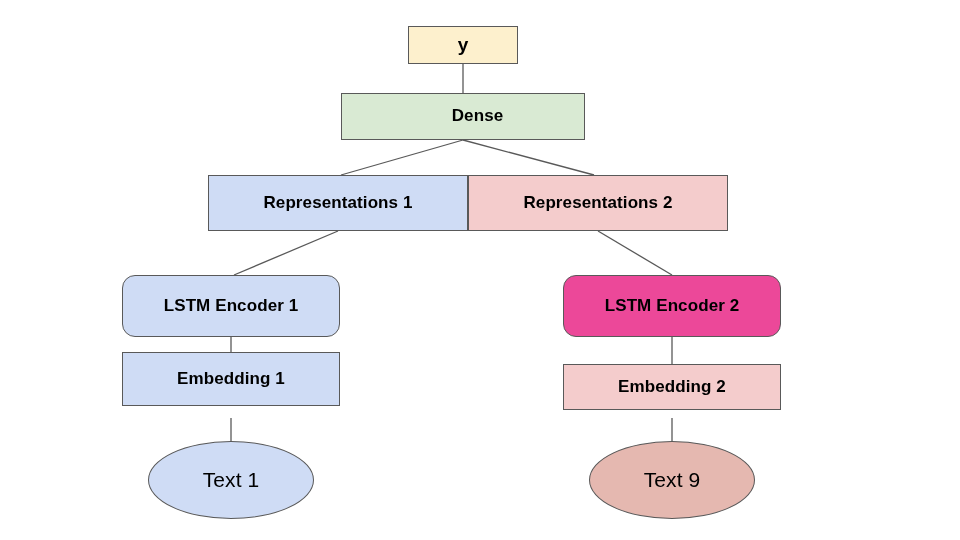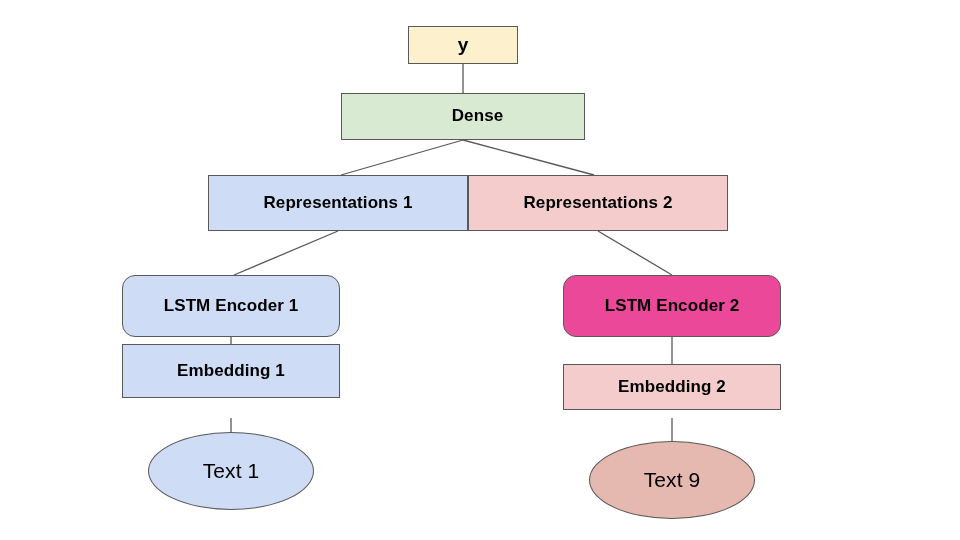--- a/index.html
+++ b/index.html
@@ -48,23 +48,23 @@
     font-weight: normal;
   }
 
   
   #node-y        { left: 408px; top: 26px;  width: 110px; height: 38px; font-size: 19px; }
   #node-dense    { left: 341px; top: 93px;  width: 244px; height: 47px; font-size: 17px; padding-left: 29px; }
   #node-rep1     { left: 208px; top: 175px; width: 260px; height: 56px; font-size: 17px; }
   #node-rep2     { left: 468px; top: 175px; width: 260px; height: 56px; font-size: 17px; }
   #node-lstm1    { left: 122px; top: 275px; width: 218px; height: 62px; font-size: 17px; }
   #node-lstm2    { left: 563px; top: 275px; width: 218px; height: 62px; font-size: 17px; }
-  #node-emb1     { left: 122px; top: 344px; width: 218px; height: 54px; font-size: 17px; }
+  #node-emb1     { left: 122px; top: 352px; width: 218px; height: 54px; font-size: 17px; }
   #node-emb2     { left: 563px; top: 364px; width: 218px; height: 46px; font-size: 17px; }
-  #node-text1    { left: 148px; top: 432px; width: 166px; height: 78px; font-size: 21px; }
+  #node-text1    { left: 148px; top: 441px; width: 166px; height: 78px; font-size: 21px; }
   #node-text2    { left: 589px; top: 441px; width: 166px; height: 78px; font-size: 21px; }
 </style>
 </head>
 <body style="background: rgb(255, 255, 255);">
 
 <div id="canvas" style="background: rgb(255, 255, 255);">
 
   <svg id="edges" viewBox="0 0 960 540" width="960" height="540" xmlns="http://www.w3.org/2000/svg">
     <g stroke="#595959" stroke-width="1.3" fill="none" stroke-linecap="butt">
 

